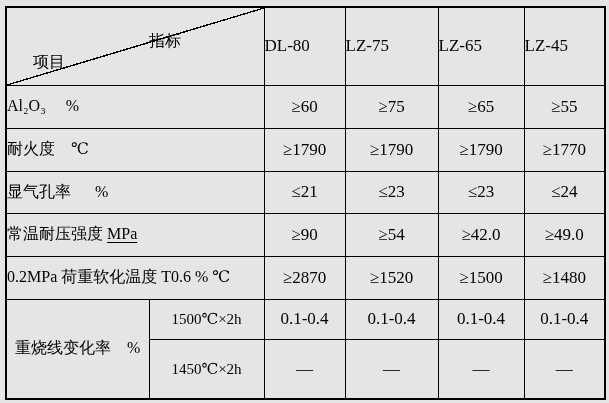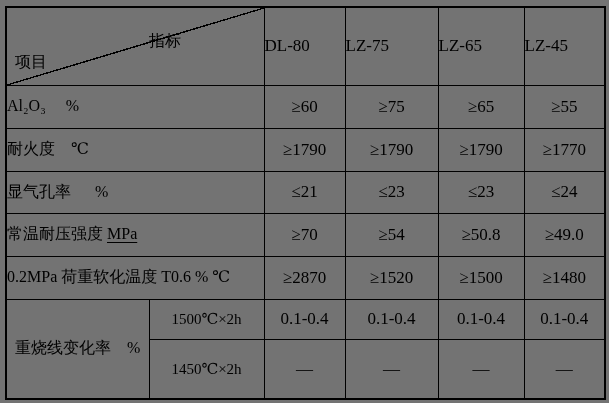--- a/index.html
+++ b/index.html
@@ -1,19 +1,19 @@
 <!DOCTYPE html>
 <html><head>
 <meta charset="utf-8">
 <style>
   html, body { margin: 0; padding: 0; }
   .stage {
     width: 609px;
     height: 403px;
-    background: #737373;
+    background: #e5e5e5;
     position: relative;
     overflow: hidden;
     font-family: "Liberation Serif", "DejaVu Serif", "DejaVu Sans", serif;
     color: #000000;
   }
   table.spec {
     position: absolute;
     left: 5px;
     top: 6px;
     width: 599px;
@@ -43,21 +43,21 @@
       transparent calc(50% + 0.7px));
   }
   .corner-top {
     position: absolute;
     left: 142px;
     top: 23px;
     font-size: 16px;
   }
   .corner-bottom {
     position: absolute;
-    left: 8px;
+    left: 26px;
     top: 44px;
     font-size: 16px;
   }
   td.col-h {
     text-align: left;
     vertical-align: middle;
     font-size: 17px;
   }
   td.label-cell {
     text-align: left;
@@ -138,23 +138,23 @@
     <tr class="r-std3">
       <td colspan="2" class="label-cell">显气孔率　  %</td>
       <td class="val">≤21</td>
       <td class="val">≤23</td>
       <td class="val">≤23</td>
       <td class="val">≤24</td>
     </tr>
 
     <tr class="r-std">
       <td colspan="2" class="label-cell"><span>常温耐压强度 </span><span class="unit-misspelled">MPa</span></td>
-      <td class="val">≥70</td>
+      <td class="val">≥90</td>
       <td class="val">≥54</td>
-      <td class="val">≥50.8</td>
+      <td class="val">≥42.0</td>
       <td class="val">≥49.0</td>
     </tr>
 
     <tr class="r-std">
       <td colspan="2" class="label-cell">0.2MPa 荷重软化温度 T0.6 % ℃</td>
       <td class="val">≥2870</td>
       <td class="val">≥1520</td>
       <td class="val">≥1500</td>
       <td class="val">≥1480</td>
     </tr>

